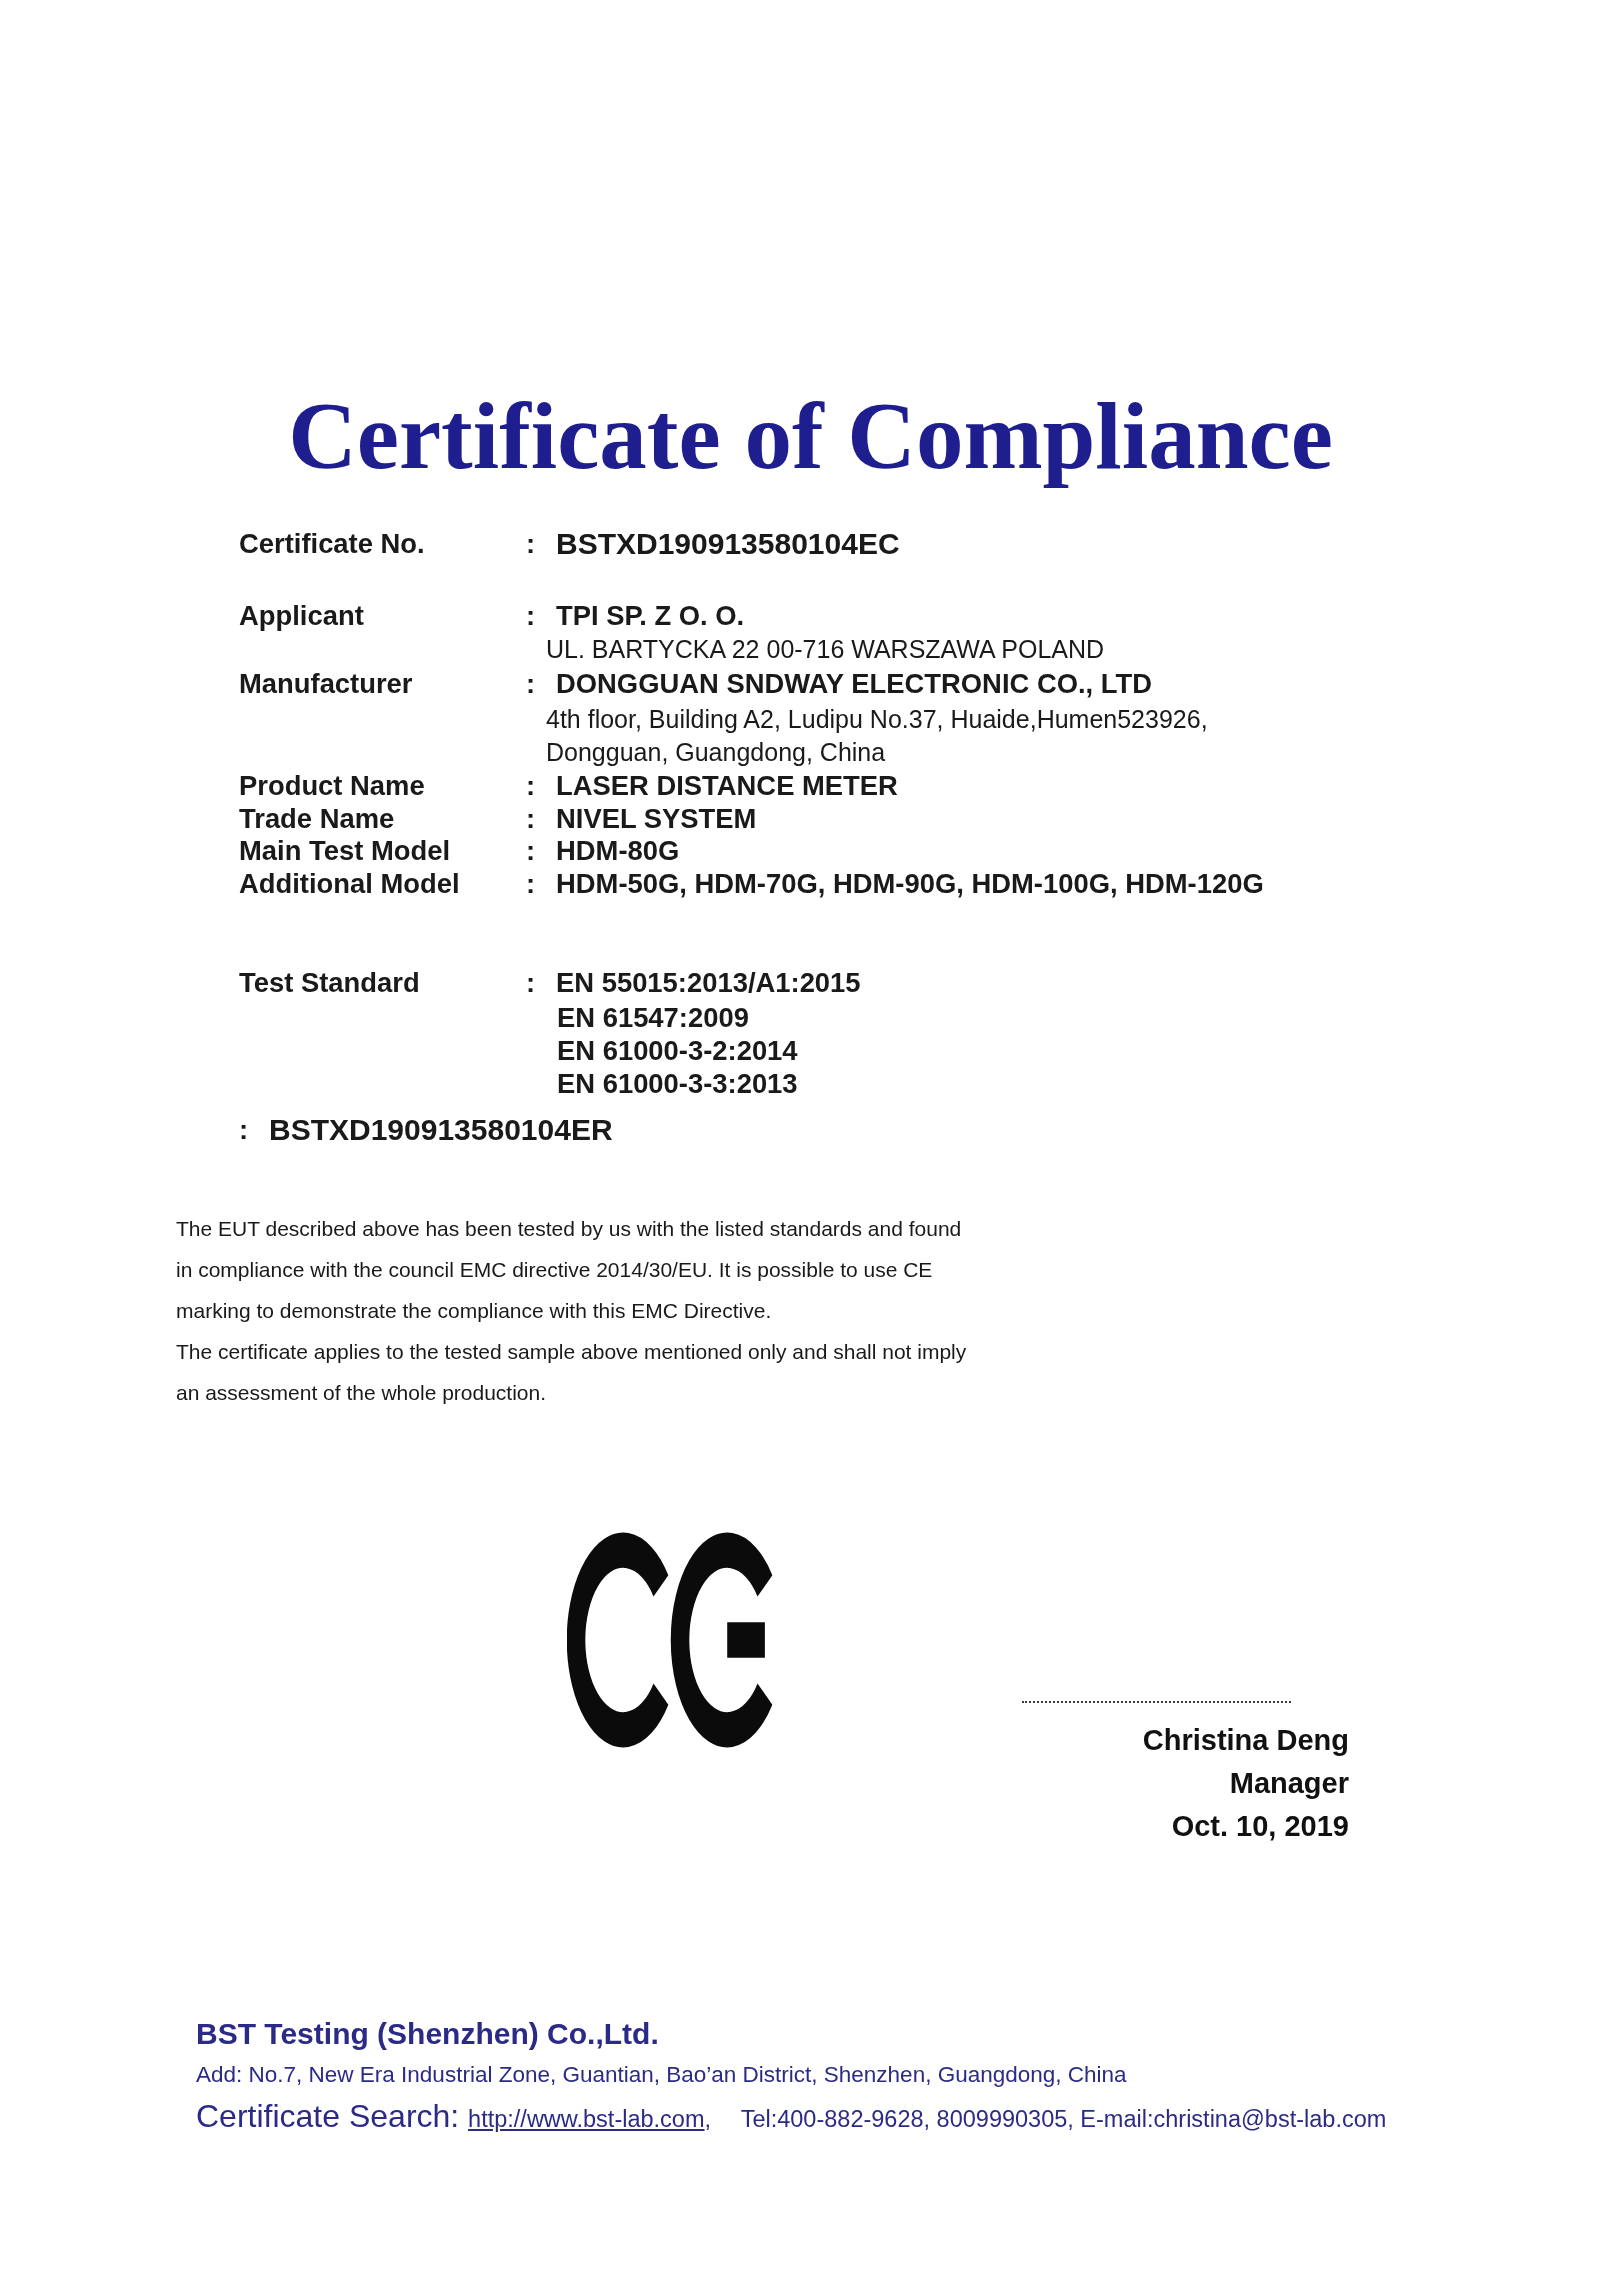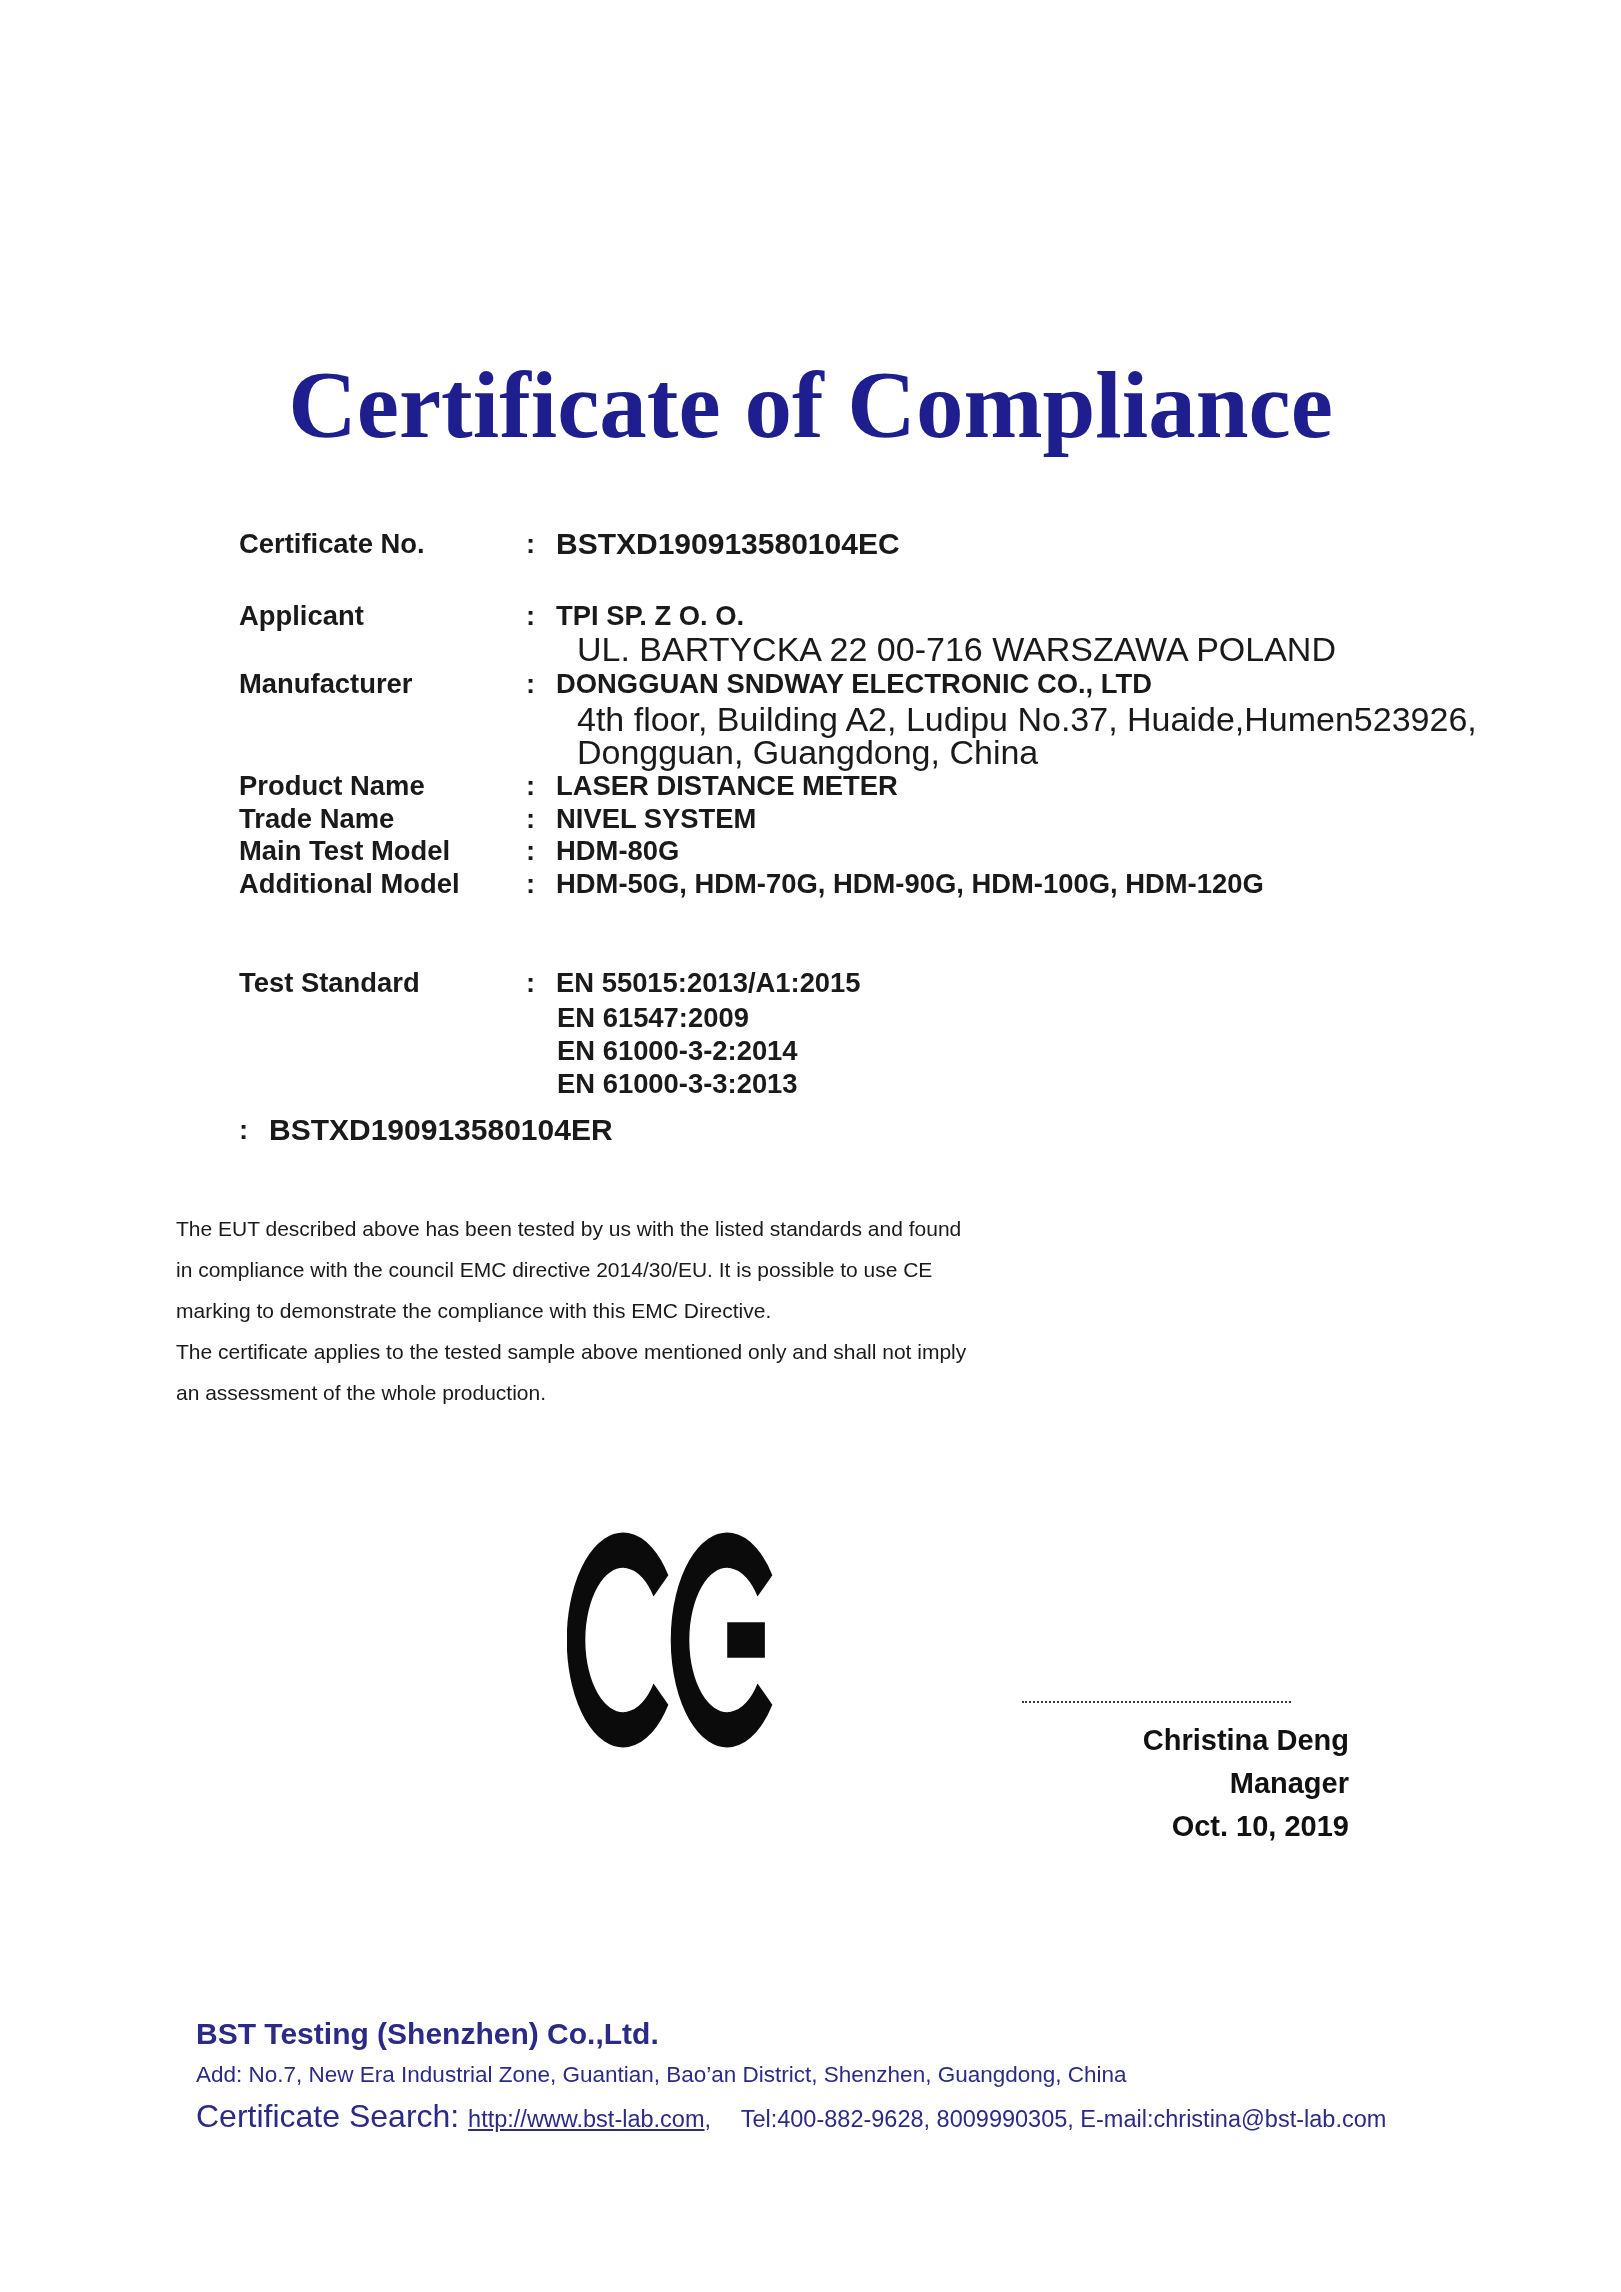--- a/index.html
+++ b/index.html
@@ -13,43 +13,43 @@
     width:1621px;
     height:2293px;
     background:#ffffff;
     font-family:"Liberation Sans","DejaVu Sans",sans-serif;
     color:var(--ink);
     overflow:hidden;
   }
   
   .doc-title{
     position:absolute;
-    top:348px; left:0; width:1621px;
+    top:379px; left:0; width:1621px;
     text-align:center;
     font-family:"Liberation Serif","DejaVu Serif",serif;
     font-weight:bold;
     font-size:95px;
     line-height:1.22;
     color:var(--navy);
     letter-spacing:0px;
   }
   
   .frow{
     position:absolute; left:239px;
     display:flex; align-items:flex-start;
     font-size:27.4px; line-height:33px; font-weight:bold; color:var(--ink);
     white-space:nowrap;
   }
   .frow .lbl{width:287px; font-weight:bold;}
   .frow .col{width:30px; font-weight:bold;}
   .frow .val{font-weight:bold;}
   .frow .val.big{font-size:30px; line-height:33px;}
   .addr{
-    position:absolute; left:577px;
-    font-size:34px; line-height:33px; font-weight:400; color:var(--ink);
+    position:absolute; left:546px;
+    font-size:25px; line-height:33px; font-weight:400; color:var(--ink);
     white-space:nowrap;
   }
   .std{
     position:absolute; left:557px;
     font-size:27.4px; line-height:33px; font-weight:bold; color:var(--ink);
     white-space:nowrap;
   }
   .frow.report{align-items:center; height:67px;}
   .frow.report .lbl{line-height:32px;}
   

